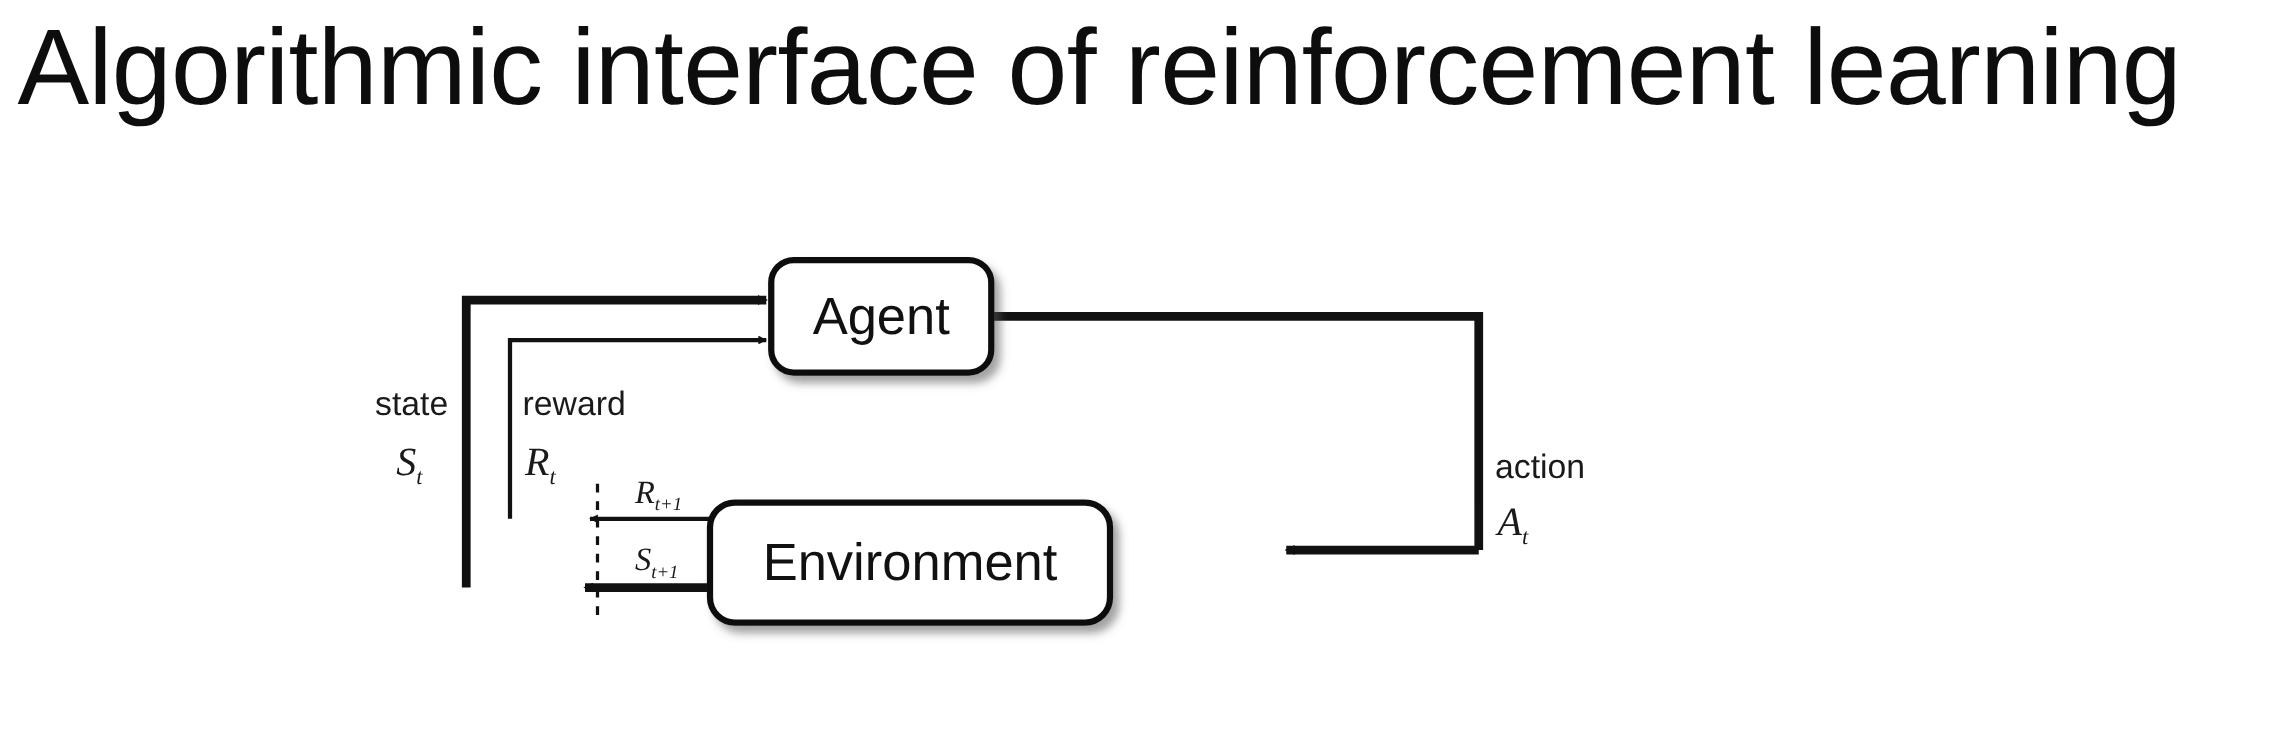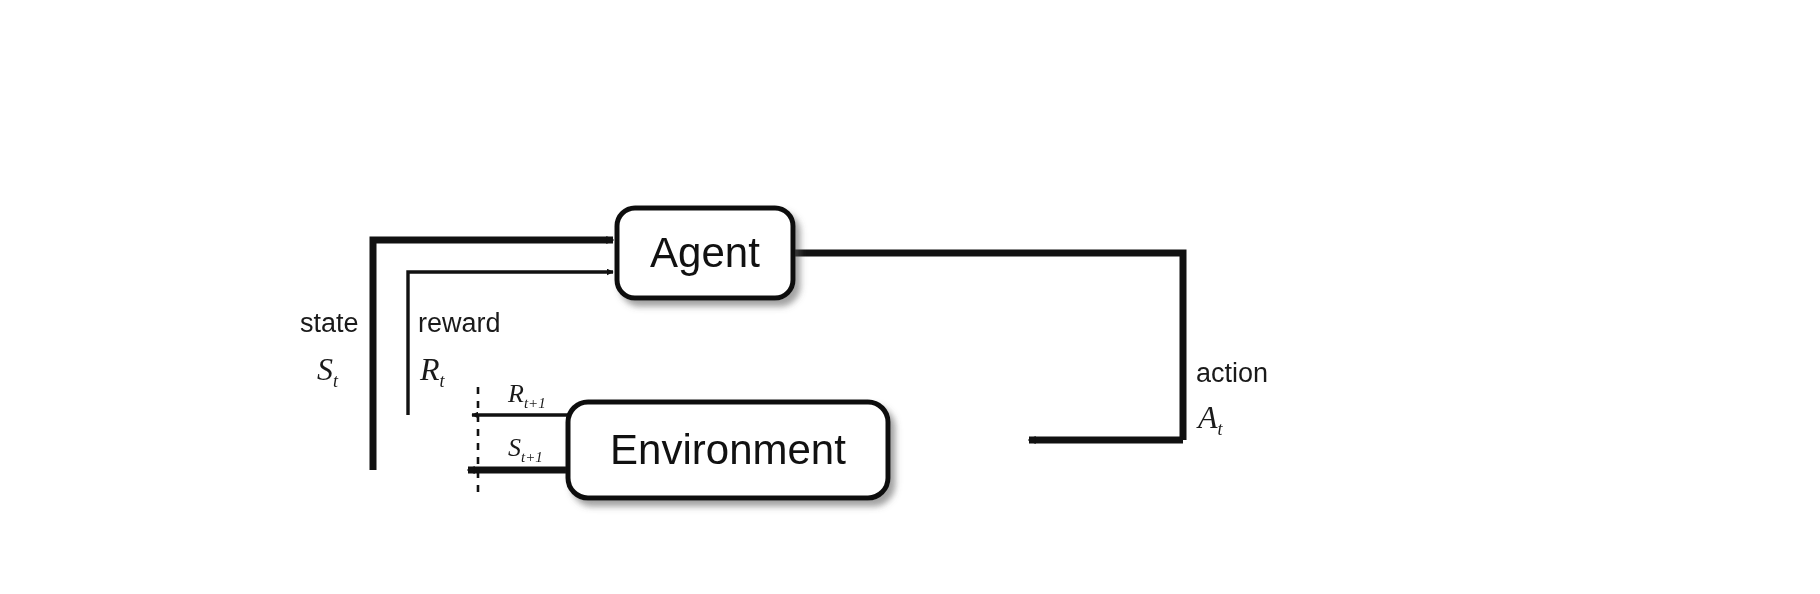--- a/index.html
+++ b/index.html
@@ -81,20 +81,21 @@
     font-style: italic;
     font-size: 15px;
     fill: #1a1a1a;
   }
 </style>
 </head>
 <body>
 
 <div id="slide">
 
+  <div id="slide-title">Algorithmic interface of reinforcement learning</div>
 
   <div id="diagram">
     <svg width="1400" height="400" viewBox="0 0 1400 400">
 
       <defs>
 
         <marker id="ah-thick" viewBox="0 0 12 12" refX="10" refY="6" markerWidth="8" markerHeight="8" orient="auto-start-reverse" markerUnits="userSpaceOnUse">
           <path d="M0,0 L12,6 L0,12 z" fill="#111111"></path>
         </marker>
 

